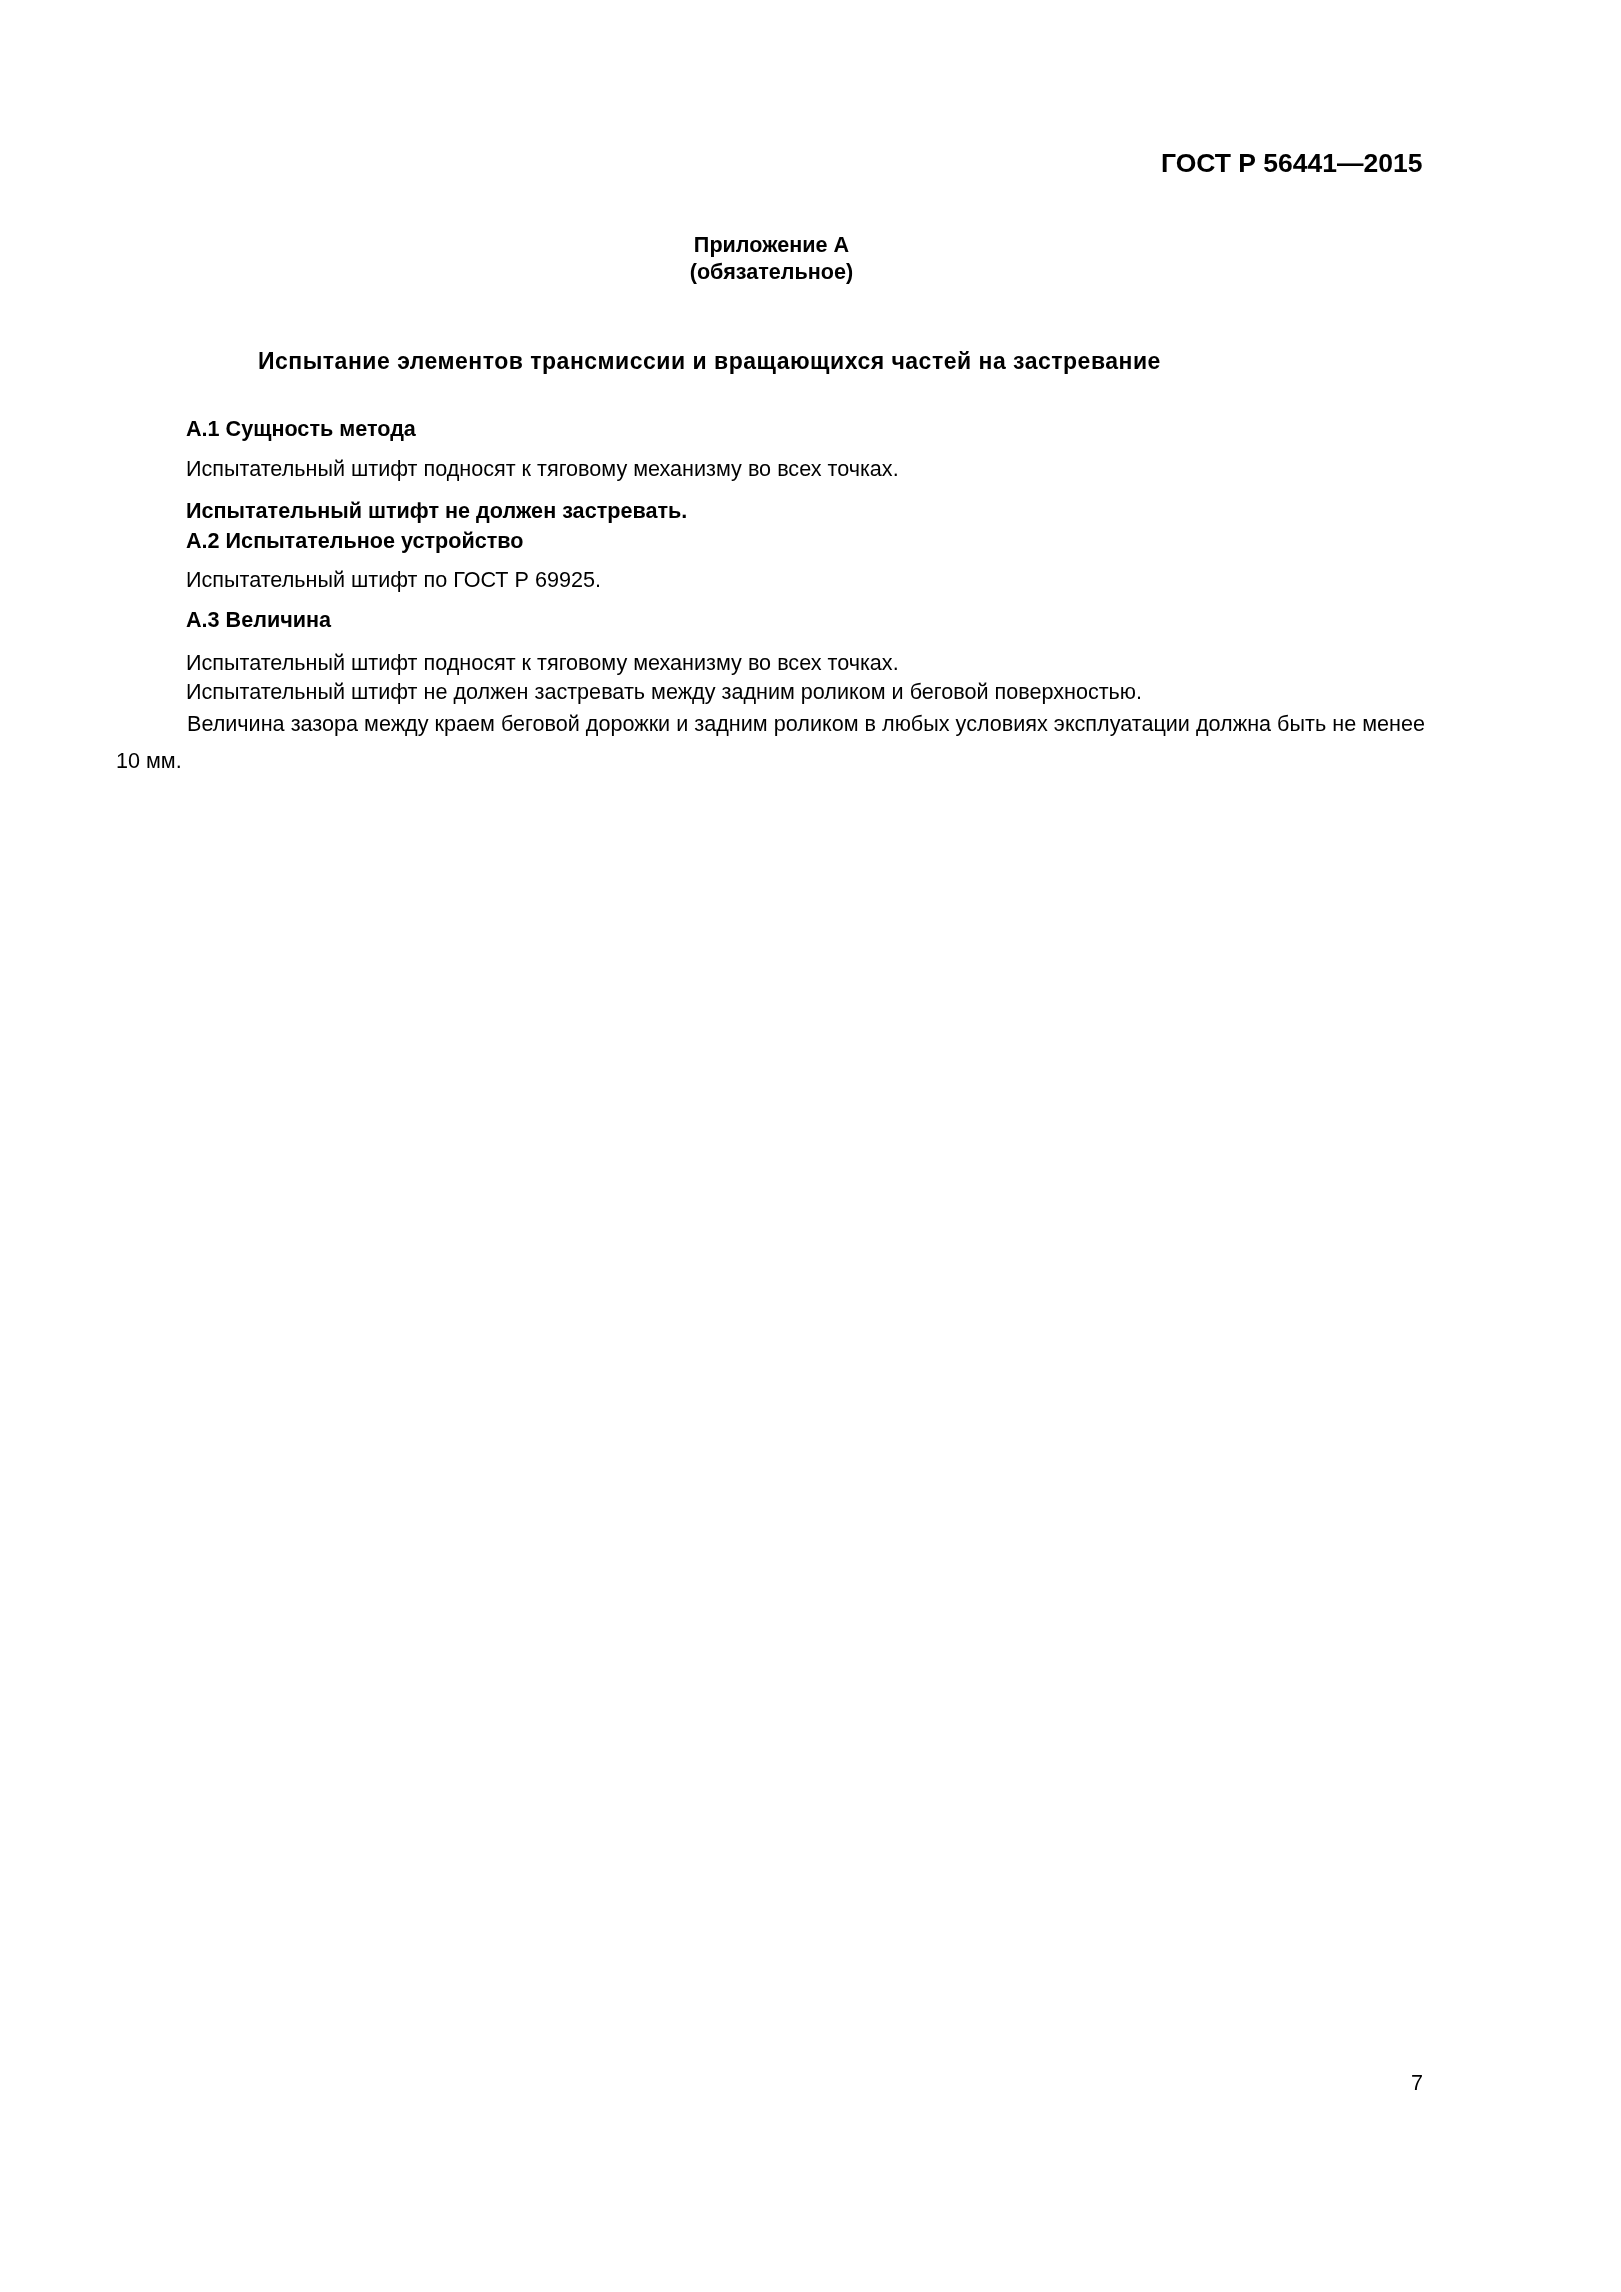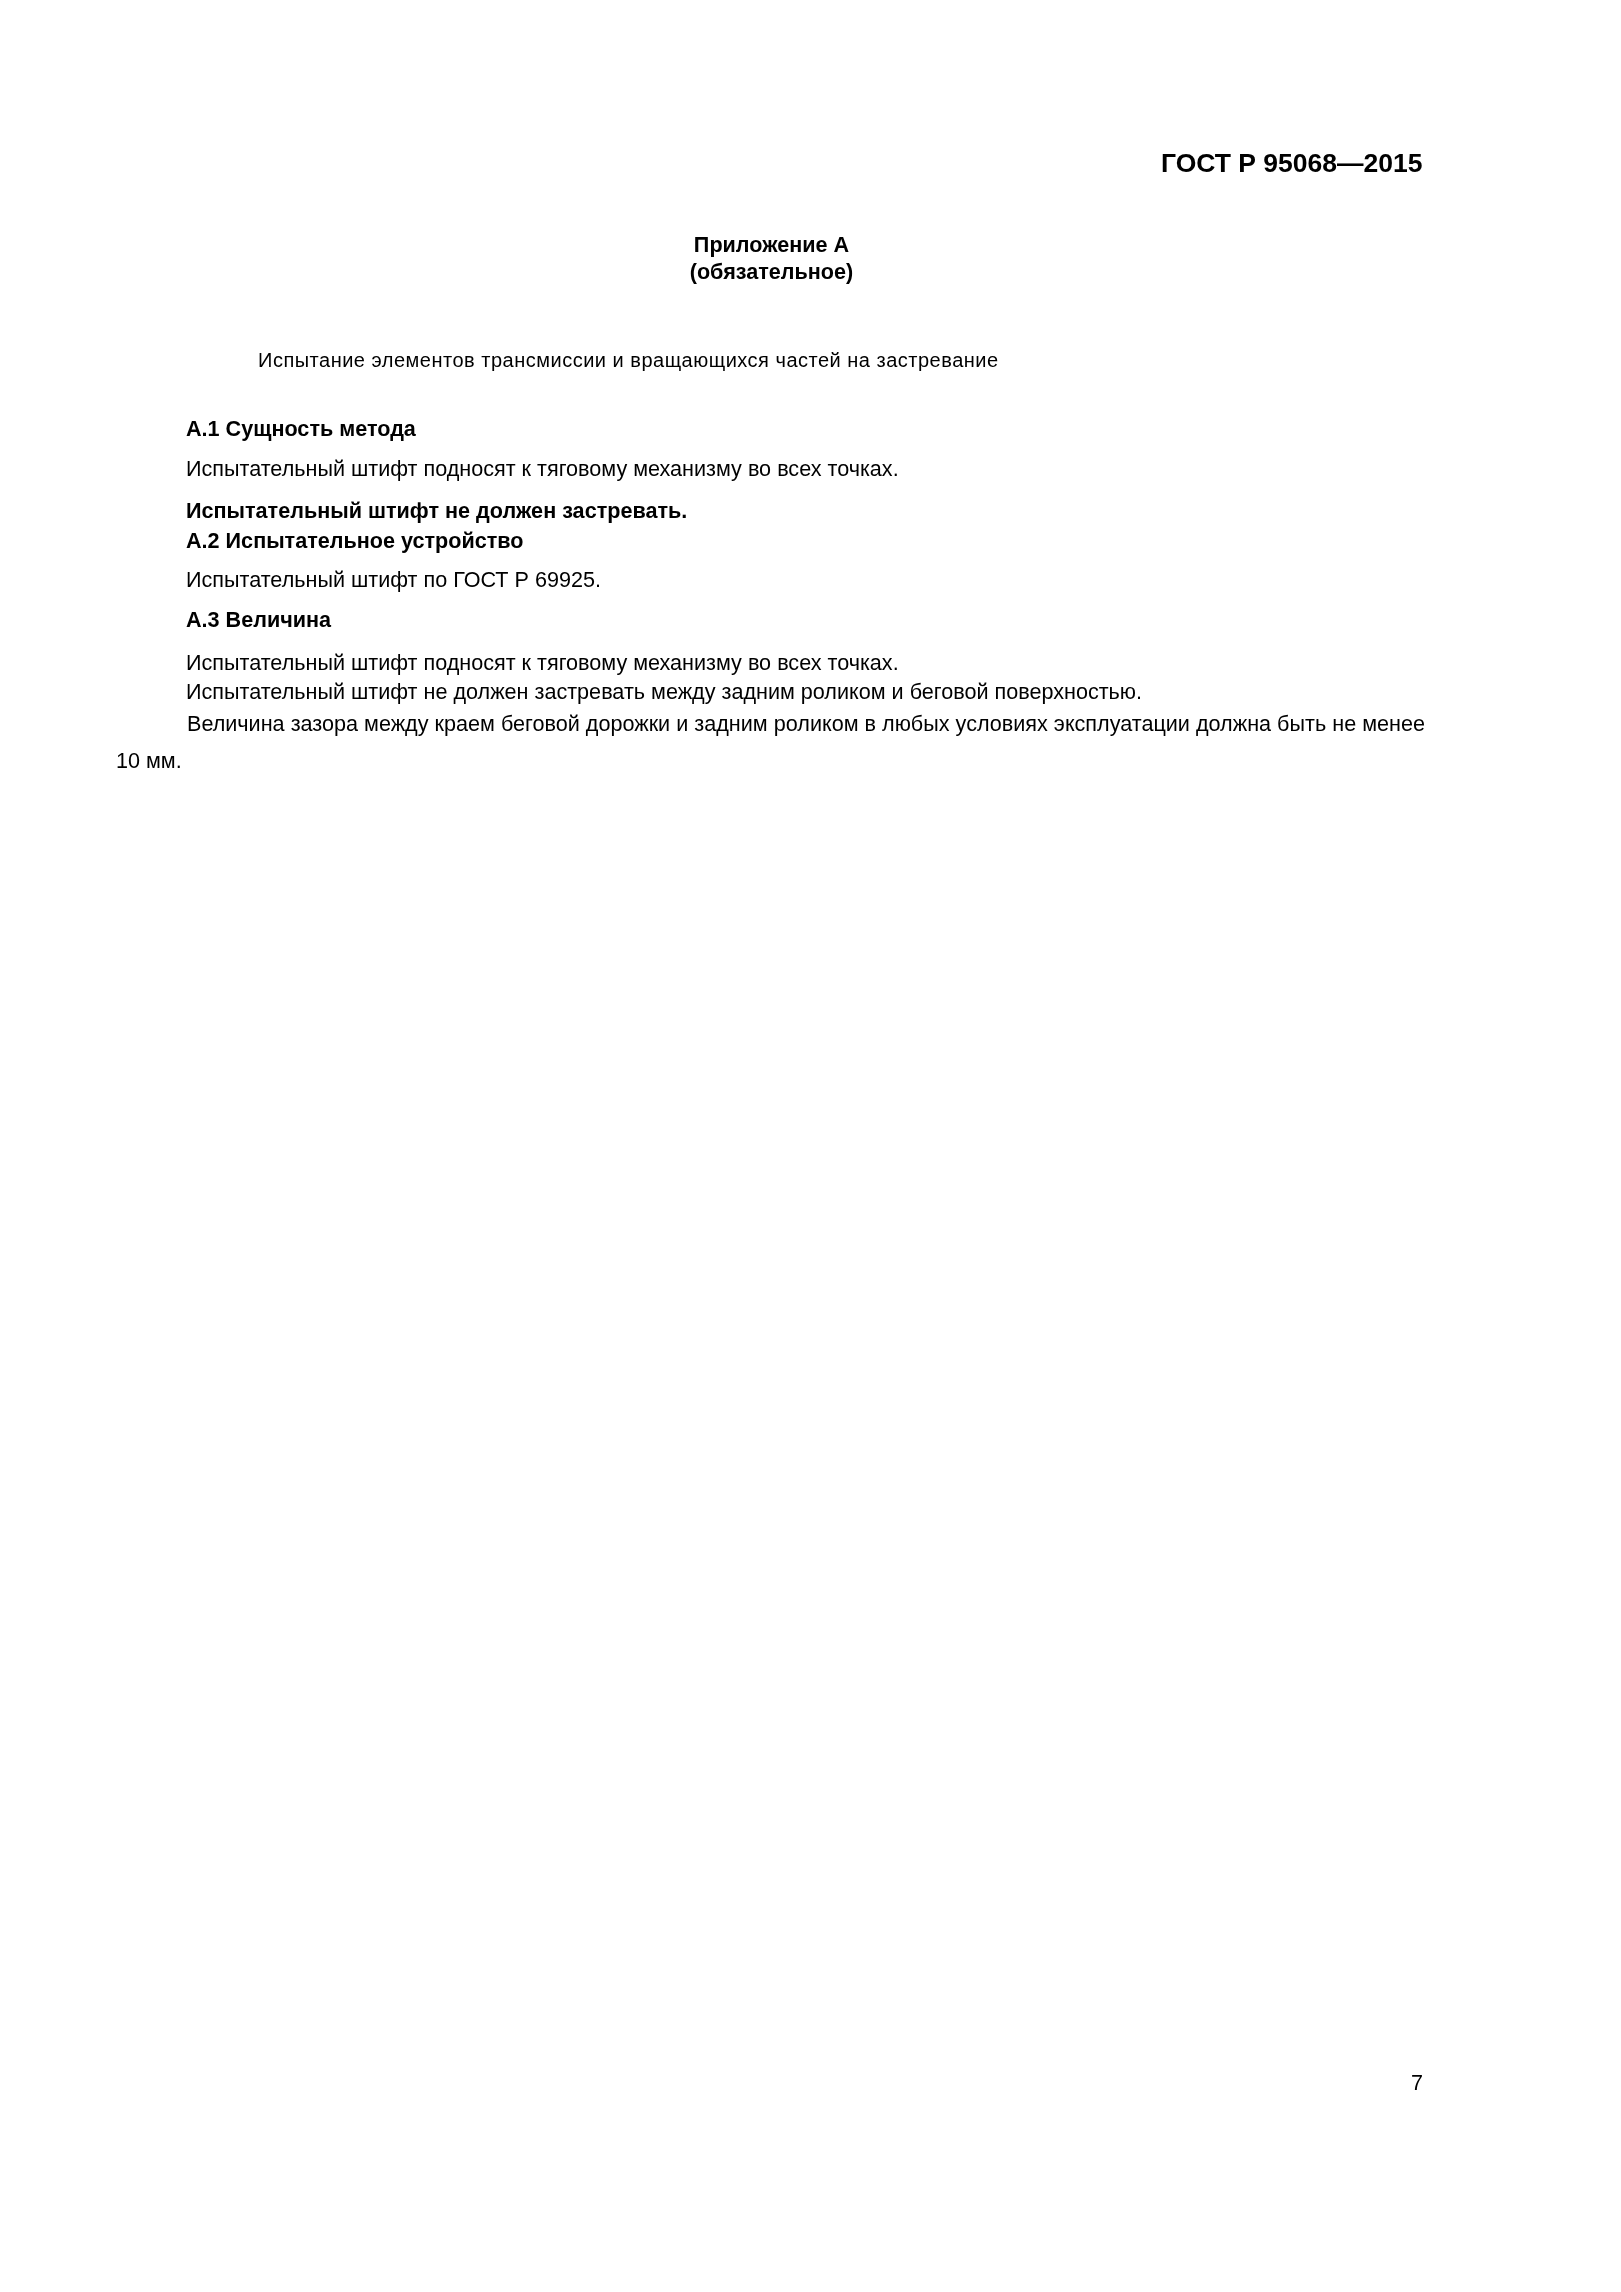--- a/index.html
+++ b/index.html
@@ -38,22 +38,22 @@
       width: 1621px;
       text-align: center;
       font-size: 21.6px;
       font-weight: bold;
     }
     .annex-title.line1 { top: 234px; left: -39px; }
     .annex-title.line2 { top: 261px; left: -39px; }
     .main-title {
       left: 258px;
       top: 350px;
-      font-size: 20px;
-      font-weight: normal;
+      font-size: 23px;
+      font-weight: bold;
       letter-spacing: 0.5px;
     }
     .section-heading {
       left: 186px;
       font-size: 21.6px;
       font-weight: bold;
       text-align: center;
     }
     .body-line {
       left: 186px;
@@ -73,21 +73,21 @@
       left: 1411px;
       top: 2072px;
       font-size: 21.6px;
     }
   </style>
 </head>
 <body>
 
 <div class="page">
 
-  <div class="abs doc-code">ГОСТ Р 95068—2015</div>
+  <div class="abs doc-code">ГОСТ Р 56441—2015</div>
 
   <div class="abs annex-title line1">Приложение А</div>
   <div class="abs annex-title line2">(обязательное)</div>
 
   <div class="abs main-title">Испытание элементов трансмиссии и вращающихся частей на застревание</div>
 
   <div class="abs section-heading" style="top:418px;">А.1 Сущность метода</div>
   <div class="abs body-line" style="top:458px;">Испытательный штифт подносят к тяговому механизму во всех точках.</div>
   <div class="abs body-line" style="top:500px;font-weight:bold;">Испытательный штифт не должен застревать.</div>
 

